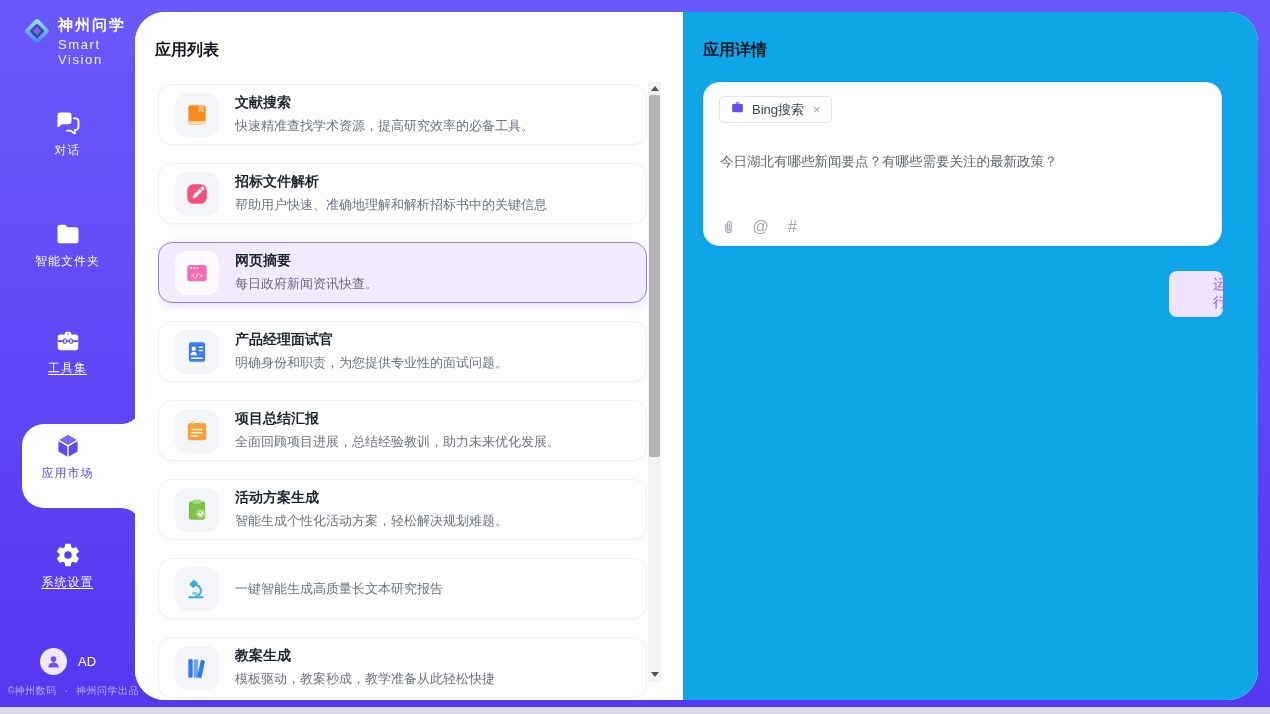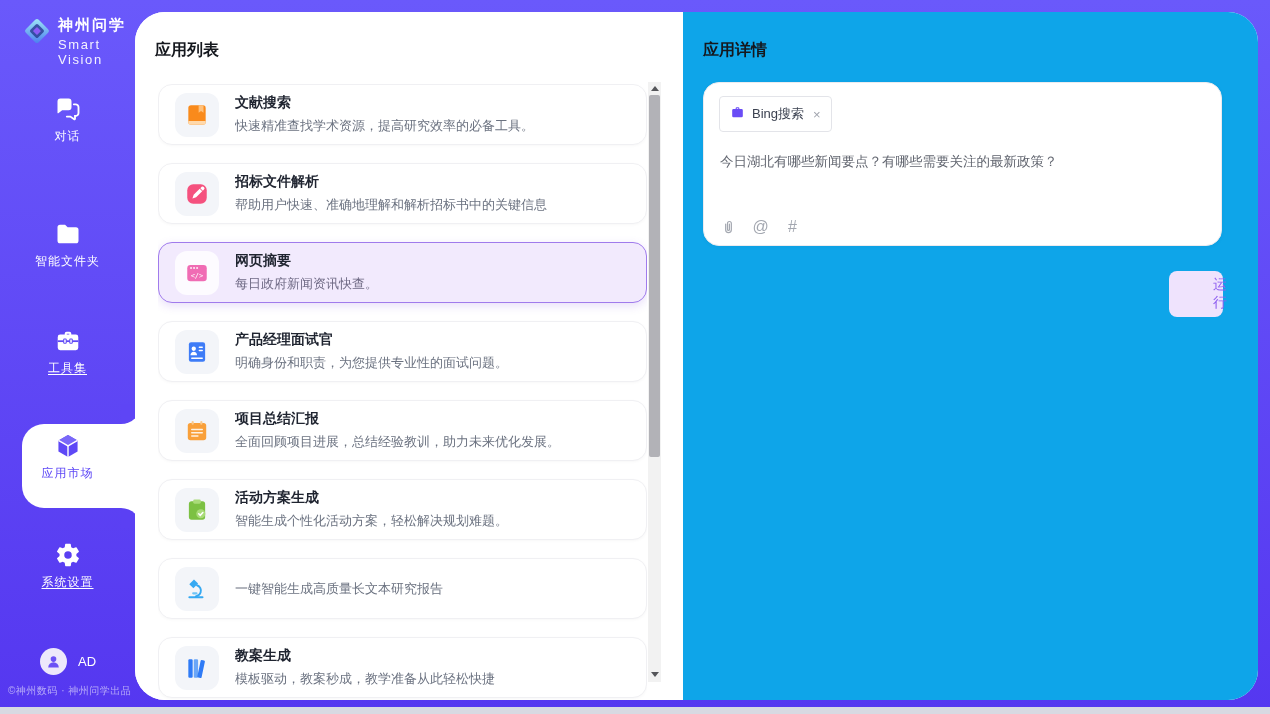--- a/index.html
+++ b/index.html
@@ -14,21 +14,21 @@
   
   .sidebar { position:absolute; left:0; top:0; width:135px; height:714px; }
   .logo-wrap { position:absolute; left:22px; top:16px; display:flex; }
   .logo-mark { width:36px; height:36px; }
   .logo-text { margin-left:6px; color:#fff; }
   .logo-title { font-size:15px; font-weight:bold; letter-spacing:2px; }
   .logo-sub { font-size:13px; letter-spacing:1.6px; opacity:.92; margin-top:2px; }
 
   .nav-item { position:absolute; left:0; width:135px; display:flex; flex-direction:column;
     align-items:center; color:#fff; cursor:pointer; }
-  .nav-item:nth-child(1){ top:95px; }
+  .nav-item:nth-child(1){ top:109px; }
   .nav-item:nth-child(2){ top:220px; }
   .nav-item:nth-child(3){ top:327px; }
   .nav-item:nth-child(4){ top:432px; }
   .nav-item:nth-child(5){ top:541px; }
   .nav-icon { width:28px; height:28px; display:block; }
   .nav-icon svg { width:28px; height:28px; display:block; }
   .nav-label { margin-top:5px; font-size:12px; letter-spacing:1px; }
   .nav-label.underlined { text-decoration:underline; text-underline-offset:2px; }
   .nav-item.active { color:#5E48F6; }
 
@@ -41,21 +41,21 @@
   .bump-corner .fill { width:100%; height:100%; }
   .bump-corner.top .fill { background:#5E45F5; border-bottom-right-radius:100%; }
   .bump-corner.bottom .fill { background:#5B40F3; border-top-right-radius:100%; }
 
   .user-row { position:absolute; left:40px; top:648px; display:flex; align-items:center; cursor:pointer; }
   .avatar { width:27px; height:27px; border-radius:50%; background:#EDE8FB;
     display:flex; align-items:center; justify-content:center; }
   .avatar svg { width:17px; height:17px; }
   .user-name { color:#fff; font-size:13px; margin-left:11px; }
   .sidebar-footer { position:absolute; left:8px; top:684px; width:127px; color:rgba(255,255,255,.55);
-    font-size:10px; letter-spacing:.5px; white-space:nowrap; }
+    font-size:10px; letter-spacing:.5px; white-space:nowrap;font-family:Liberation Mono, monospace; }
 
   
   .main-panel { position:absolute; left:135px; top:12px; width:1123px; height:688px;
     border-radius:30px; overflow:hidden; display:flex; background:#fff; }
   .list-section { position:relative; width:548px; height:100%; background:#fff; }
   .detail-section { position:relative; width:575px; height:100%; background:#0ea5e9; }
 
   .section-title { position:absolute; left:20px; top:28px; font-size:16px; font-weight:bold; color:#15181E; }
 
   
@@ -83,21 +83,21 @@
   .tri-up { width:0; height:0; border-left:4px solid transparent; border-right:4px solid transparent;
     border-bottom:5px solid #55565A; }
   .tri-down { width:0; height:0; border-left:4px solid transparent; border-right:4px solid transparent;
     border-top:5px solid #55565A; }
   .scroll-thumb { position:absolute; left:1px; top:13px; width:11px; height:362px;
     background:#B2B2B7; border-radius:2px; cursor:grab; }
 
   
   .input-card { position:absolute; left:20px; top:70px; width:519px; height:164px; background:#fff;
     border:1px solid #EBEBEF; border-radius:16px; box-shadow:0 1px 4px rgba(20,20,40,.04); }
-  .tool-tag { position:absolute; left:15px; top:13px; height:36px; padding:0 10px;
+  .tool-tag { position:absolute; left:15px; top:13px; height:27px; padding:0 10px;
     display:inline-flex; align-items:center; gap:7px; background:#fff;
     border:1px solid #E3E4E9; border-radius:4px; cursor:pointer; }
   .tool-tag svg { width:15px; height:15px; }
   .tag-label { font-size:13px; color:#3B4150; }
   .tag-close { font-size:13px; color:#A0A4AD; margin-left:2px; cursor:pointer; }
   .prompt-text { position:absolute; left:16px; top:69px; width:486px; font-size:13.5px;
     color:#61656F; line-height:1.5; cursor:text; }
   .toolbar-row { position:absolute; left:16px; top:135px; display:flex; align-items:center; gap:15px; }
   .toolbar-row span { display:inline-flex; align-items:center; justify-content:center;
     min-width:17px; height:18px; color:#A3A7B0; font-size:16px; cursor:pointer; }

